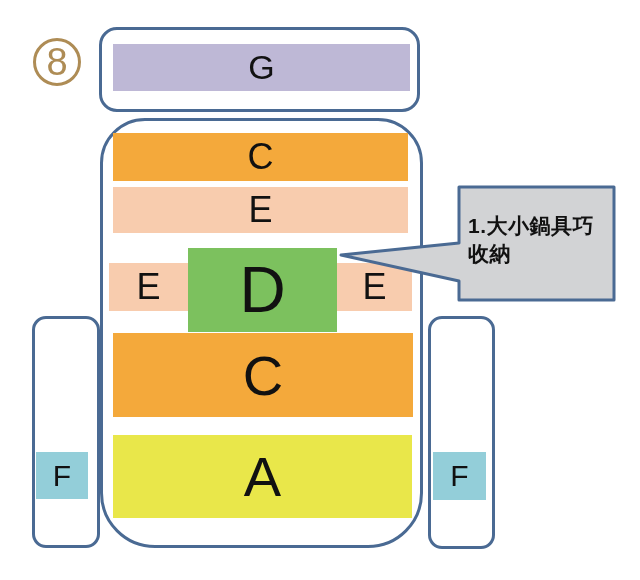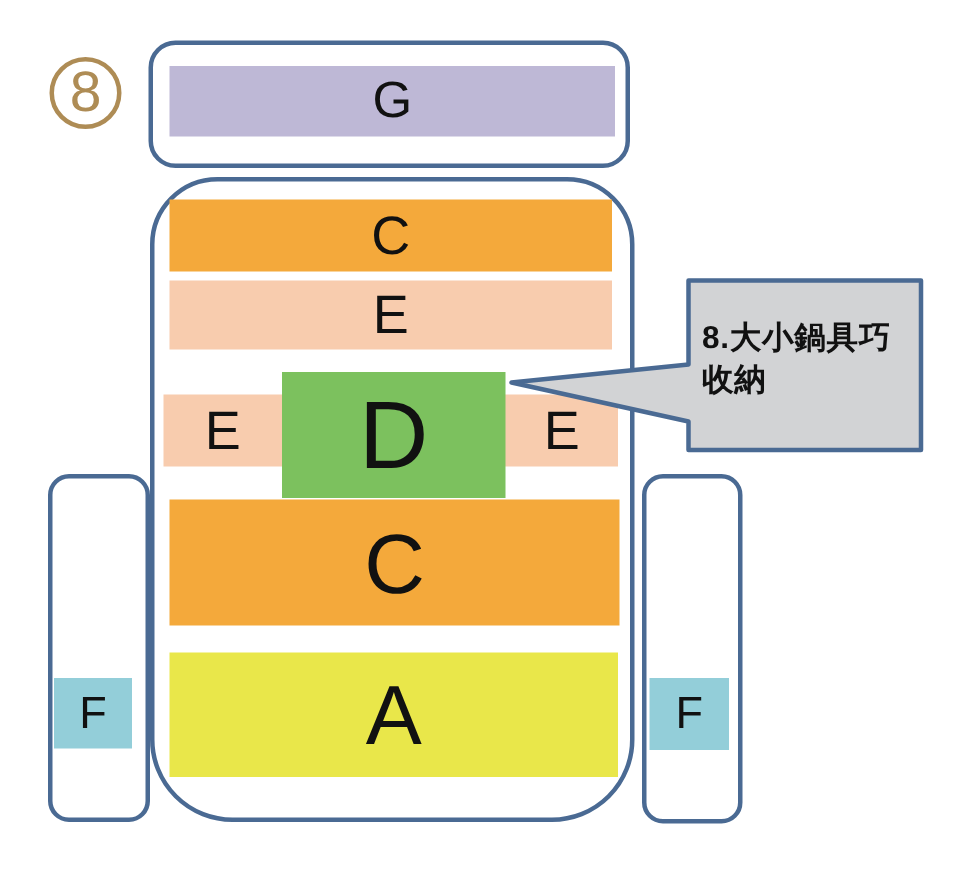--- a/index.html
+++ b/index.html
@@ -92,15 +92,15 @@
   </div>
 
   <div class="abs outline fcol right"></div>
   <div class="abs fbox right">
     <span>F</span>
   </div>
 
   <svg class="abs callout-svg" viewBox="0 0 640 580" xmlns="http://www.w3.org/2000/svg">
     <polygon class="callout-poly" points="459,187 614,187 614,300 459,300 459,281 341,255 459,243"></polygon>
   </svg>
-  <div class="abs callout-text">8.大小鍋具巧收納</div>
+  <div class="abs callout-text">1.大小鍋具巧收納</div>
 
 </div>
 
 </body></html>

